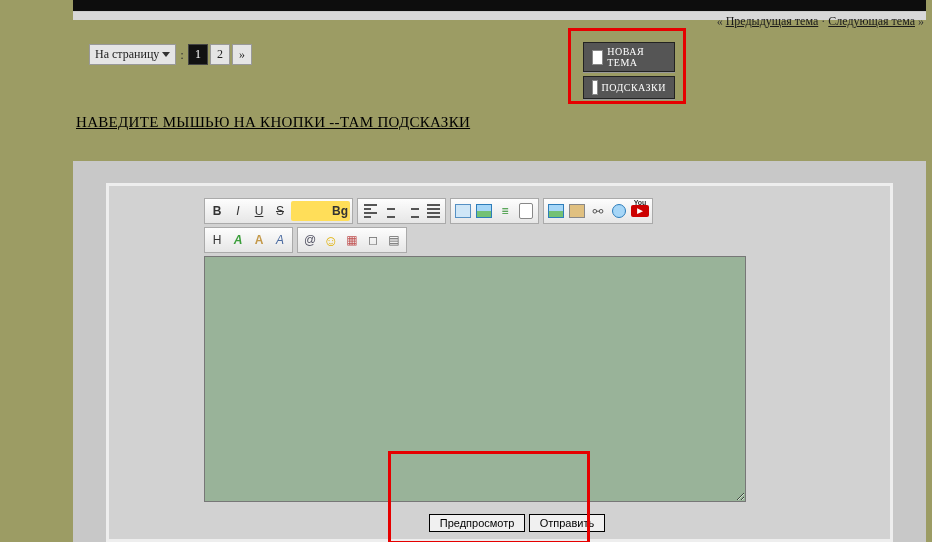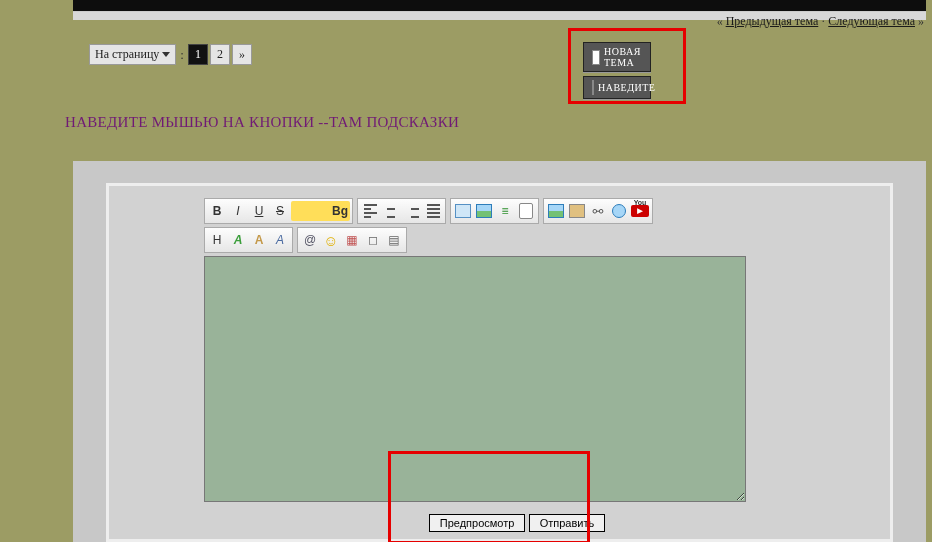--- a/index.html
+++ b/index.html
@@ -111,43 +111,44 @@
     color: #fff;
     border: 1px solid #222;
     box-shadow: 0 1px 0 #999;
     display: flex;
     align-items: center;
     gap: 4px;
     padding: 3px 8px;
     font-size: 10px;
     letter-spacing: 0.5px;
     cursor: pointer;
-    width: 68px;
+    width: 92px;
     box-sizing: border-box;
   }
   .dark-btn .sheet {
     width: 11px; height: 13px; background: #fff; border: 1px solid #888;
     display: inline-block;
   }
 
   
   .redbox {
     position: absolute;
     border: 3px solid #e60000;
     pointer-events: none;
   }
 
   
   .heading {
     position: absolute;
     top: 114px;
-    left: 65px;
+    left: 76px;
     font-size: 15px;
-    color: #701a75;
+    color: #000000;
     letter-spacing: 0.3px;
+    text-decoration: underline;
   }
 
   
   .quickbar {
     position: absolute;
     top: 134px;
     left: 73px;
     right: 6px;
     height: 25px;
     background: linear-gradient(to bottom, #9aa4a4 0%, #586262 100%);
@@ -290,21 +291,21 @@
     <span class="page-next">»</span>
   </div>
 
   <div class="action-buttons">
     <div class="dark-btn">
       <span class="sheet"></span>
       <span>НОВАЯ ТЕМА</span>
     </div>
     <div class="dark-btn">
       <span class="sheet"></span>
-      <span>НАВЕДИТЕ</span>
+      <span>ПОДСКАЗКИ</span>
     </div>
   </div>
 
   <div class="redbox" style="top:28px;left:568px;width:112px;height:70px;"></div>
 
   <div class="heading">НАВЕДИТЕ МЫШЬЮ НА КНОПКИ --ТАМ ПОДСКАЗКИ</div>
 
 
   <div class="editor-wrap">
     <div class="editor-panel">

